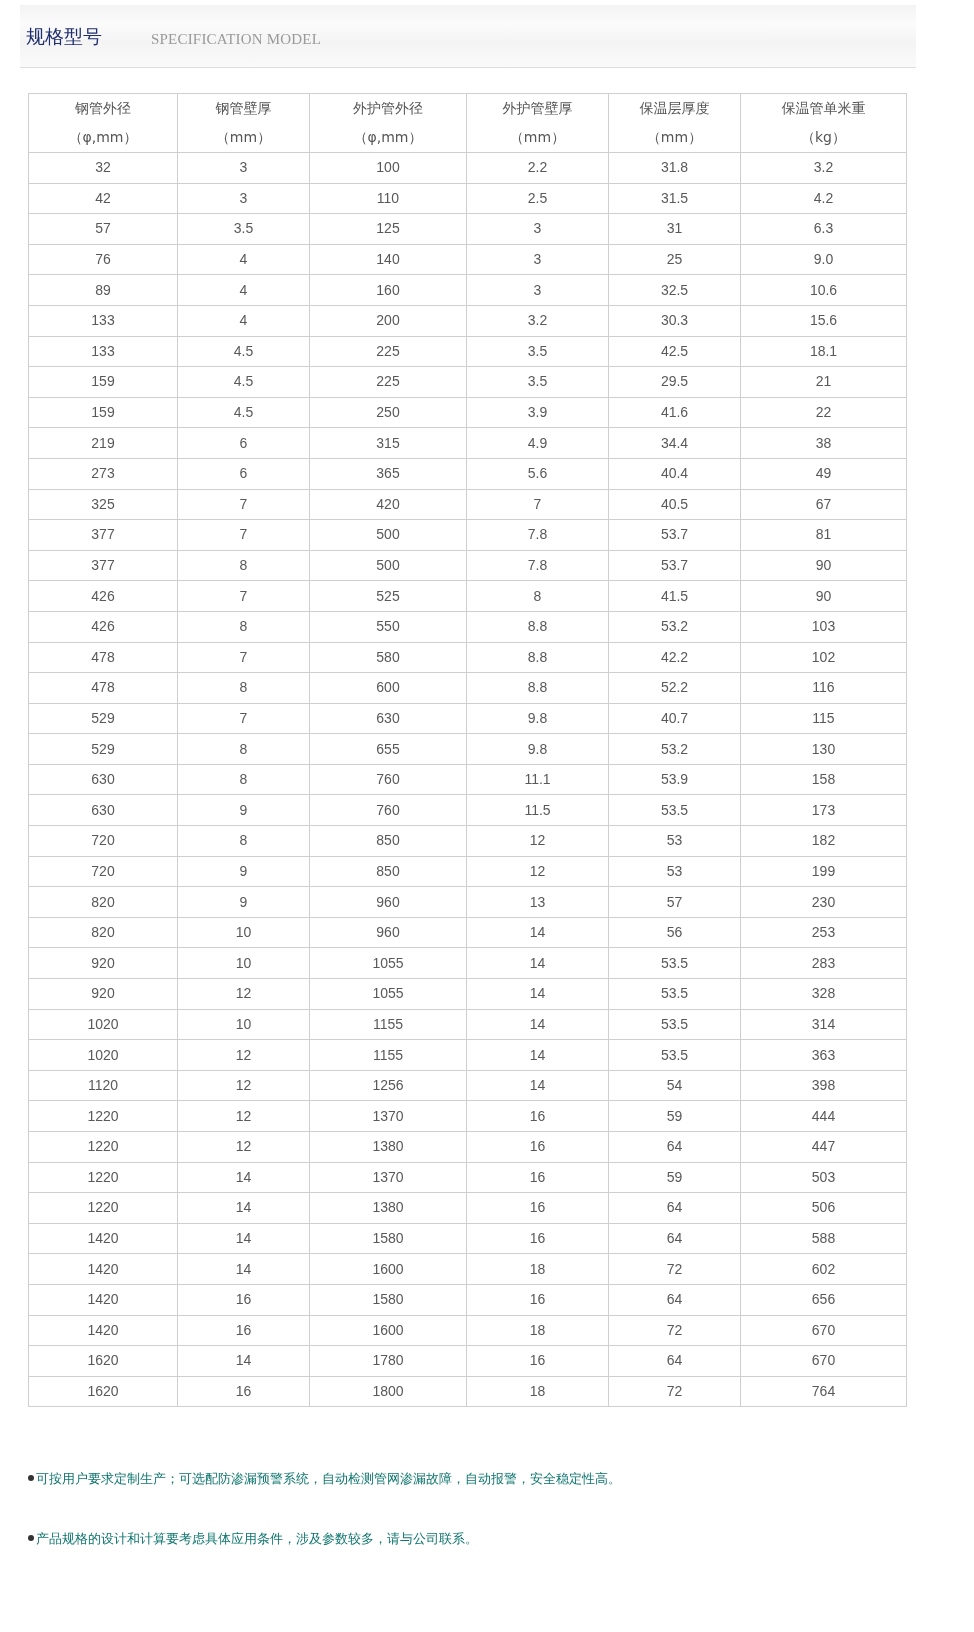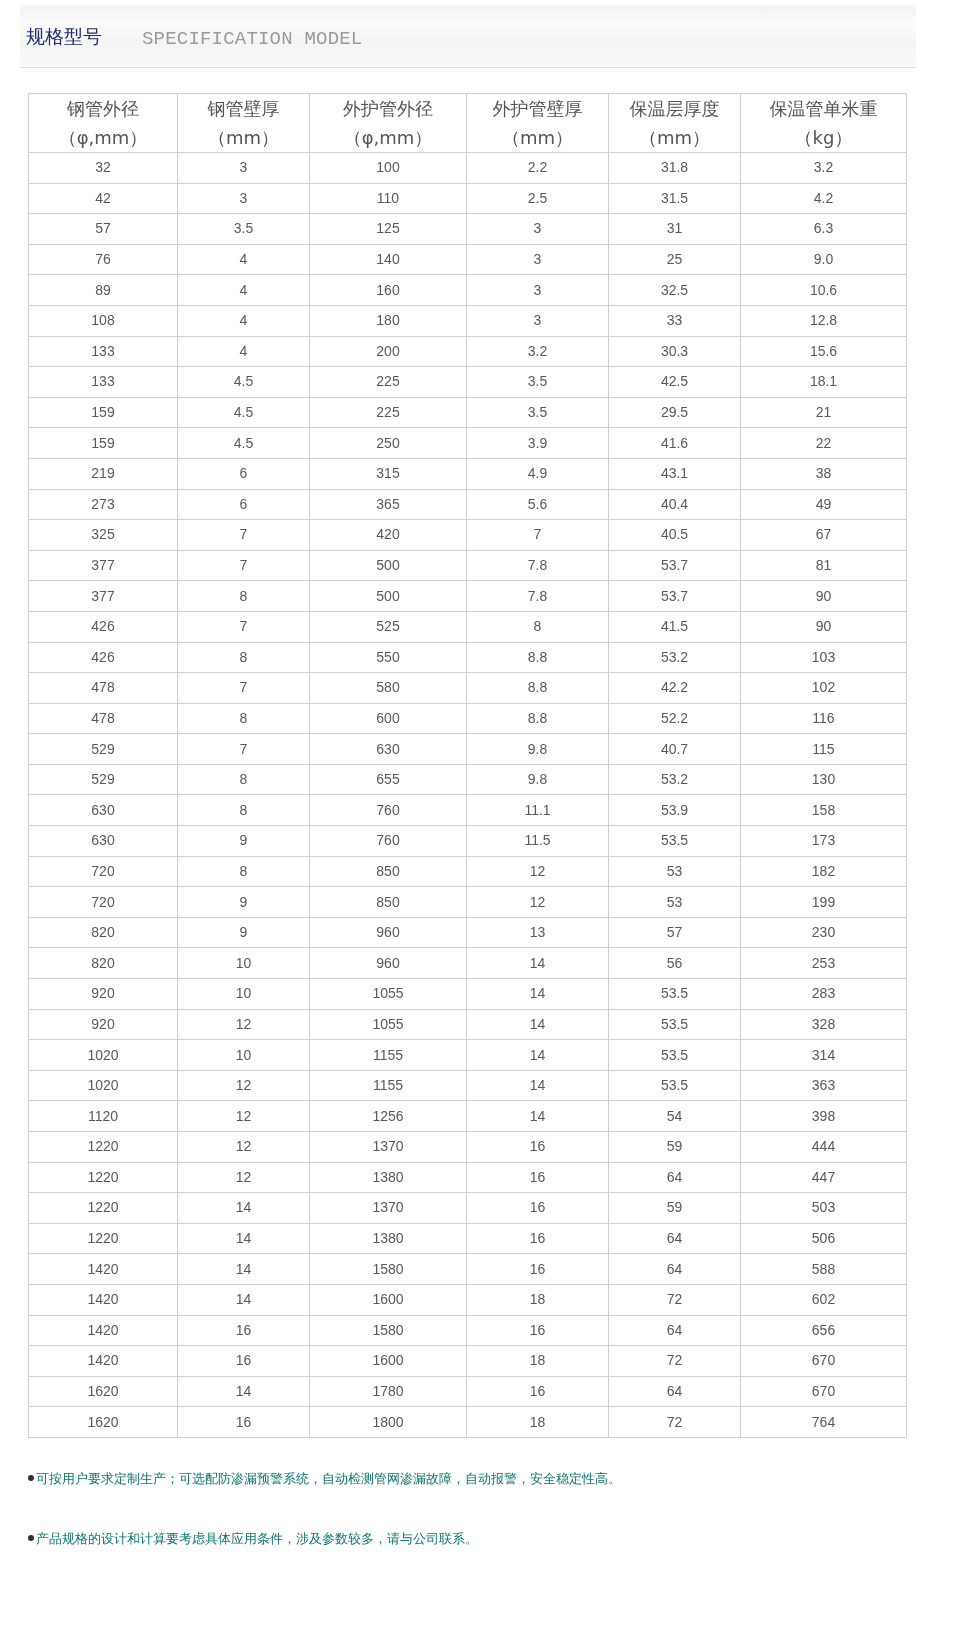--- a/index.html
+++ b/index.html
@@ -29,24 +29,24 @@
       position: absolute;
       left: 6px;
       top: 14px;
       font-size: 19px;
       line-height: 34px;
       color: #1f2e6e;
       letter-spacing: 0px;
     }
     .title-en {
       position: absolute;
-      left: 122px;
+      left: 131px;
       top: 24px;
-      font-family: Liberation Mono, monospace;
-      font-size: 19px;
+      font-family: Liberation Serif, serif;
+      font-size: 15px;
       line-height: 20px;
       color: #9a9a9a;
       letter-spacing: 0.2px;
     }
     table.spec {
       position: absolute;
       left: 28px;
       top: 93px;
       width: 878px;
       border-collapse: collapse;
@@ -54,21 +54,21 @@
     }
     table.spec th, table.spec td {
       border: 1px solid #cfcfcf;
       text-align: center;
       padding: 0;
       font-weight: normal;
       color: #555555;
     }
     table.spec th {
       height: 58px;
-      font-size: 18px;
+      font-size: 14px;
       line-height: 29px;
       vertical-align: middle;
     }
     table.spec th .l1, table.spec th .l2 {
       display: block;
     }
     table.spec td {
       height: 29.6px;
       font-family: "Liberation Sans", sans-serif;
       font-size: 14px;
@@ -179,28 +179,20 @@
       </tr>
       <tr>
         <td>89</td>
         <td>4</td>
         <td>160</td>
         <td>3</td>
         <td>32.5</td>
         <td>10.6</td>
       </tr>
       <tr>
-        <td>108</td>
-        <td>4</td>
-        <td>180</td>
-        <td>3</td>
-        <td>33</td>
-        <td>12.8</td>
-      </tr>
-      <tr>
         <td>133</td>
         <td>4</td>
         <td>200</td>
         <td>3.2</td>
         <td>30.3</td>
         <td>15.6</td>
       </tr>
       <tr>
         <td>133</td>
         <td>4.5</td>
@@ -223,21 +215,21 @@
         <td>250</td>
         <td>3.9</td>
         <td>41.6</td>
         <td>22</td>
       </tr>
       <tr>
         <td>219</td>
         <td>6</td>
         <td>315</td>
         <td>4.9</td>
-        <td>43.1</td>
+        <td>34.4</td>
         <td>38</td>
       </tr>
       <tr>
         <td>273</td>
         <td>6</td>
         <td>365</td>
         <td>5.6</td>
         <td>40.4</td>
         <td>49</td>
       </tr>

